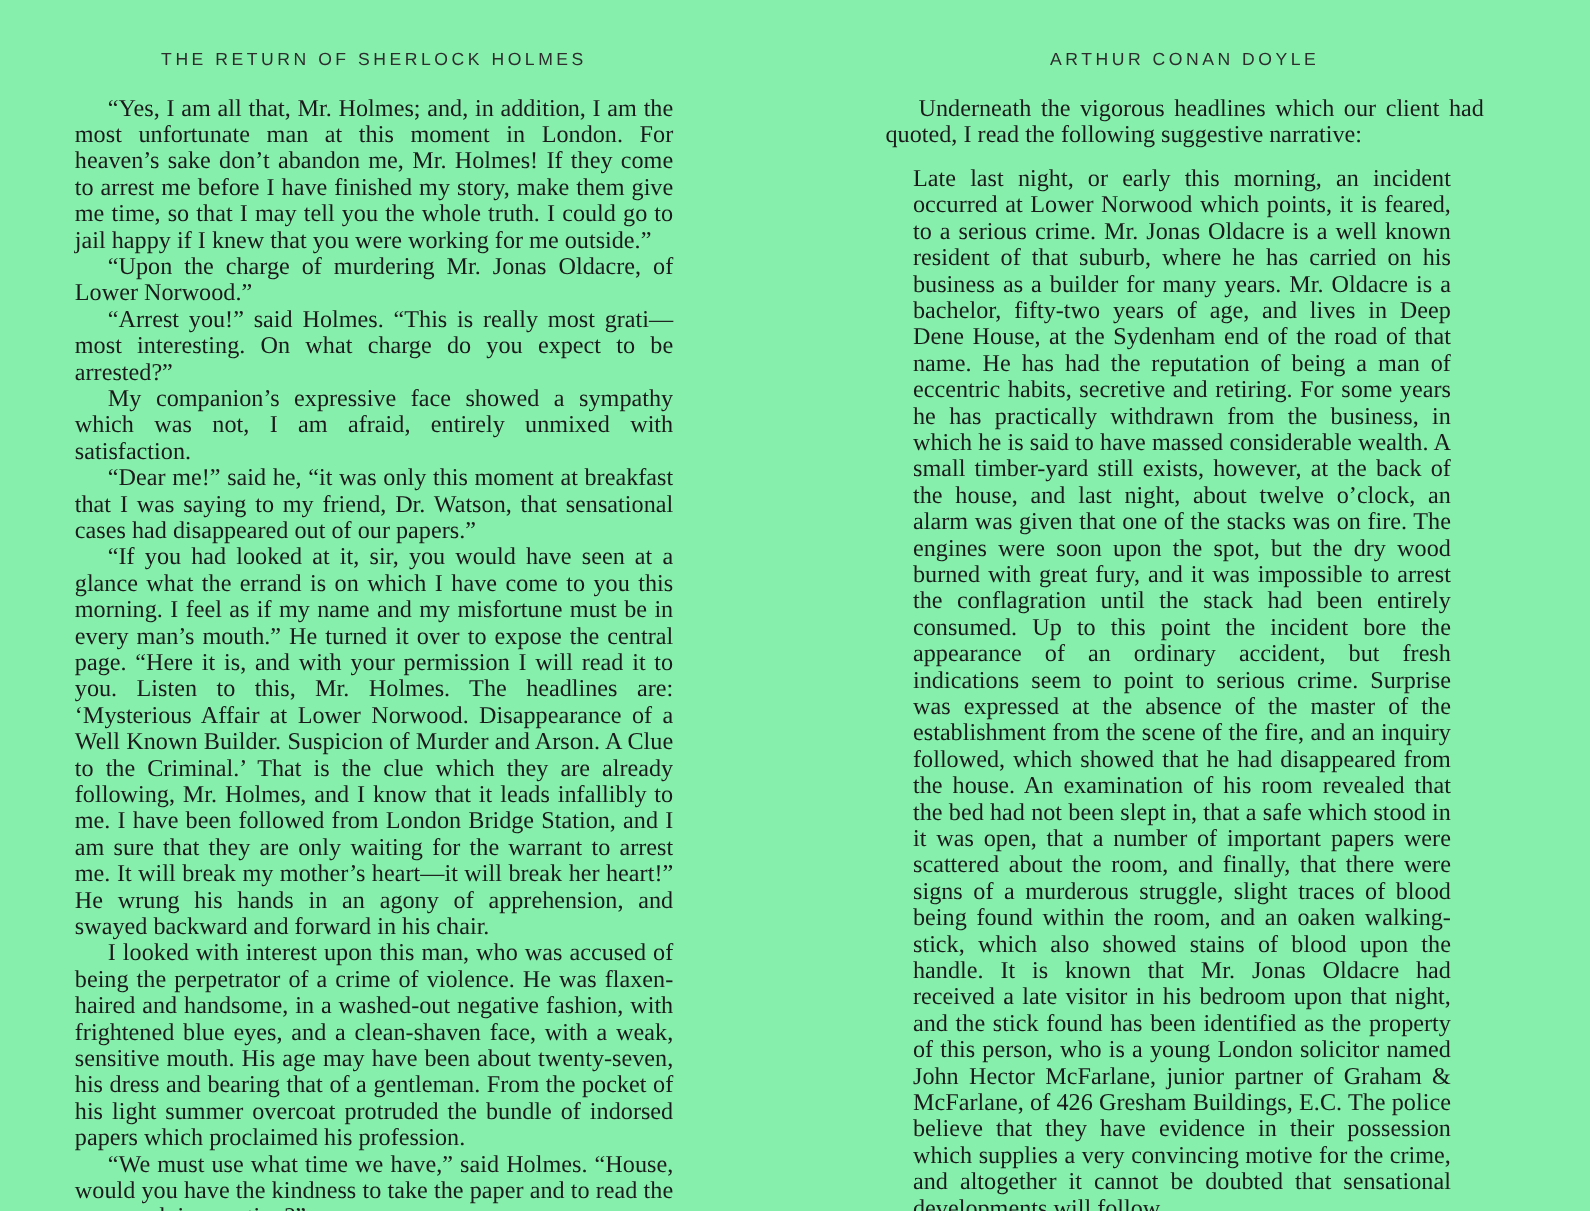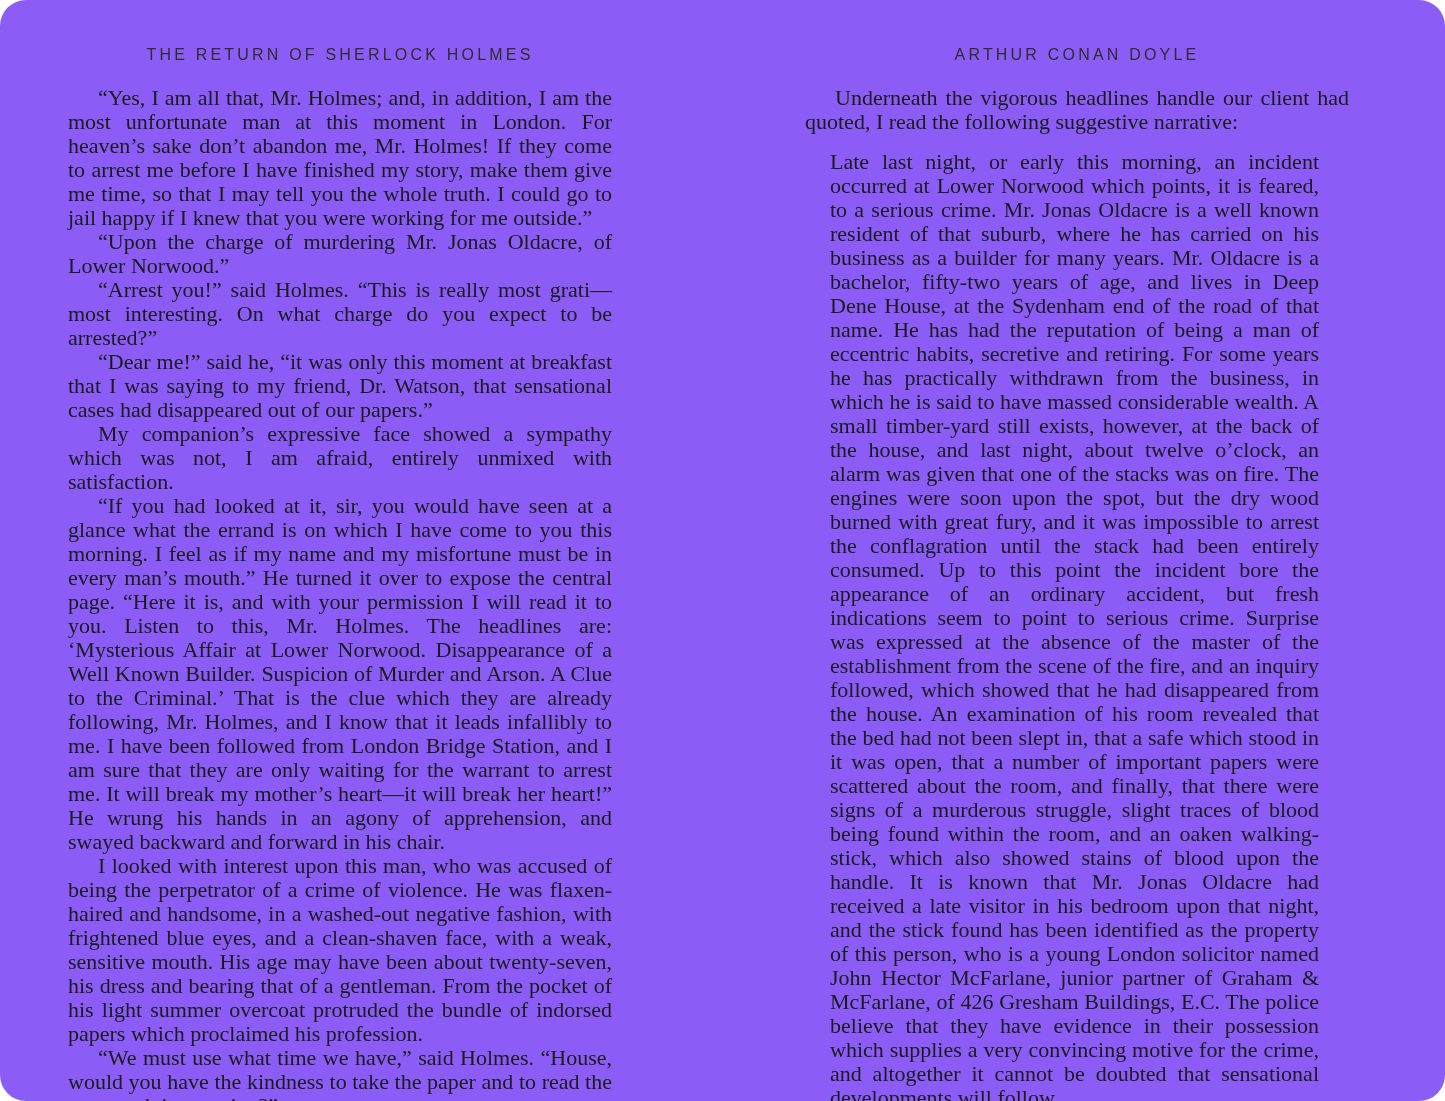--- a/index.html
+++ b/index.html
@@ -4,23 +4,22 @@
 <style>
   html, body {
     margin: 0;
     padding: 0;
     background: #ffffff;
   }
   .spread {
     position: relative;
     width: 1445px;
     height: 1101px;
-    background: #8b5cf6;
+    background: #86efac;
     overflow: hidden;
-    border-radius: 26px;
   }
   .page {
     position: absolute;
     top: 0;
     height: 100%;
   }
   .page--left  { left: 68px;  width: 544px; }
   .page--right { left: 805px; width: 544px; }
 
   .running-header {
@@ -76,36 +75,36 @@
 
 <div class="spread">
 
   <section class="page page--left">
     <div class="running-header">THE RETURN OF SHERLOCK HOLMES</div>
 
     <div class="page-body">
         <p class="para"><span>“Yes, I am all that, Mr. Holmes; and, in addition, I am the most unfortunate man at this moment in London. For heaven’s sake don’t abandon me, Mr. Holmes! If they come to arrest me before I have finished my story, make them give me time, so that I may tell you the whole truth. I could go to jail happy if I knew that you were working for me outside.”</span></p>
         <p class="para"><span>“Upon the charge of murdering Mr. Jonas Oldacre, of Lower Norwood.”</span></p>
         <p class="para"><span>“Arrest you!” said Holmes. “This is really most grati—most interesting. On what charge do you expect to be arrested?”</span></p>
+        <p class="para"><span>My companion’s expressive face showed a sympathy which was not, I am afraid, entirely unmixed with satisfaction.</span></p>
         <p class="para"><span>“Dear me!” said he, “it was only this moment at breakfast that I was saying to my friend, Dr. Watson, that sensational cases had disappeared out of our papers.”</span></p>
-        <p class="para"><span>My companion’s expressive face showed a sympathy which was not, I am afraid, entirely unmixed with satisfaction.</span></p>
         <p class="para"><span>“If you had looked at it, sir, you would have seen at a glance what the errand is on which I have come to you this morning. I feel as if my name and my misfortune must be in every man’s mouth.” He turned it over to expose the central page. “Here it is, and with your permission I will read it to you. Listen to this, Mr. Holmes. The headlines are: ‘Mysterious Affair at Lower Norwood. Disappearance of a Well Known Builder. Suspicion of Murder and Arson. A Clue to the Criminal.’ That is the clue which they are already following, Mr. Holmes, and I know that it leads infallibly to me. I have been followed from London Bridge Station, and I am sure that they are only waiting for the warrant to arrest me. It will break my mother’s heart—it will break her heart!” He wrung his hands in an agony of apprehension, and swayed backward and forward in his chair.</span></p>
         <p class="para"><span>I looked with interest upon this man, who was accused of being the perpetrator of a crime of violence. He was flaxen-haired and handsome, in a washed-out negative fashion, with frightened blue eyes, and a clean-shaven face, with a weak, sensitive mouth. His age may have been about twenty-seven, his dress and bearing that of a gentleman. From the pocket of his light summer overcoat protruded the bundle of indorsed papers which proclaimed his profession.</span></p>
         <p class="para"><span>“We must use what time we have,” said Holmes. “House, would you have the kindness to take the paper and to read the paragraph in question?”</span></p>
       </div>
 
     <div class="folio folio--left">26</div>
   </section>
 
   <section class="page page--right">
     <div class="running-header">ARTHUR CONAN DOYLE</div>
 
     <div class="page-body">
       <div>
-          <p class="para"><span>Underneath the vigorous headlines handle our client had quoted, I read the following suggestive narrative:</span></p>
+          <p class="para"><span>Underneath the vigorous headlines which our client had quoted, I read the following suggestive narrative:</span></p>
         </div>
       <div class="newspaper-quote">
           <p class="para no-indent"><span>Late last night, or early this morning, an incident occurred at Lower Norwood which points, it is feared, to a serious crime. Mr. Jonas Oldacre is a well known resident of that suburb, where he has carried on his business as a builder for many years. Mr. Oldacre is a bachelor, fifty-two years of age, and lives in Deep Dene House, at the Sydenham end of the road of that name. He has had the reputation of being a man of eccentric habits, secretive and retiring. For some years he has practically withdrawn from the business, in which he is said to have massed considerable wealth. A small timber-yard still exists, however, at the back of the house, and last night, about twelve o’clock, an alarm was given that one of the stacks was on fire. The engines were soon upon the spot, but the dry wood burned with great fury, and it was impossible to arrest the conflagration until the stack had been entirely consumed. Up to this point the incident bore the appearance of an ordinary accident, but fresh indications seem to point to serious crime. Surprise was expressed at the absence of the master of the establishment from the scene of the fire, and an inquiry followed, which showed that he had disappeared from the house. An examination of his room revealed that the bed had not been slept in, that a safe which stood in it was open, that a number of important papers were scattered about the room, and finally, that there were signs of a murderous struggle, slight traces of blood being found within the room, and an oaken walking-stick, which also showed stains of blood upon the handle. It is known that Mr. Jonas Oldacre had received a late visitor in his bedroom upon that night, and the stick found has been identified as the property of this person, who is a young London solicitor named John Hector McFarlane, junior partner of Graham &amp; McFarlane, of 426 Gresham Buildings, E.C. The police believe that they have evidence in their possession which supplies a very convincing motive for the crime, and altogether it cannot be doubted that sensational developments will follow.</span></p>
         </div>
     </div>
 
   </section>
 
 </div>
 

